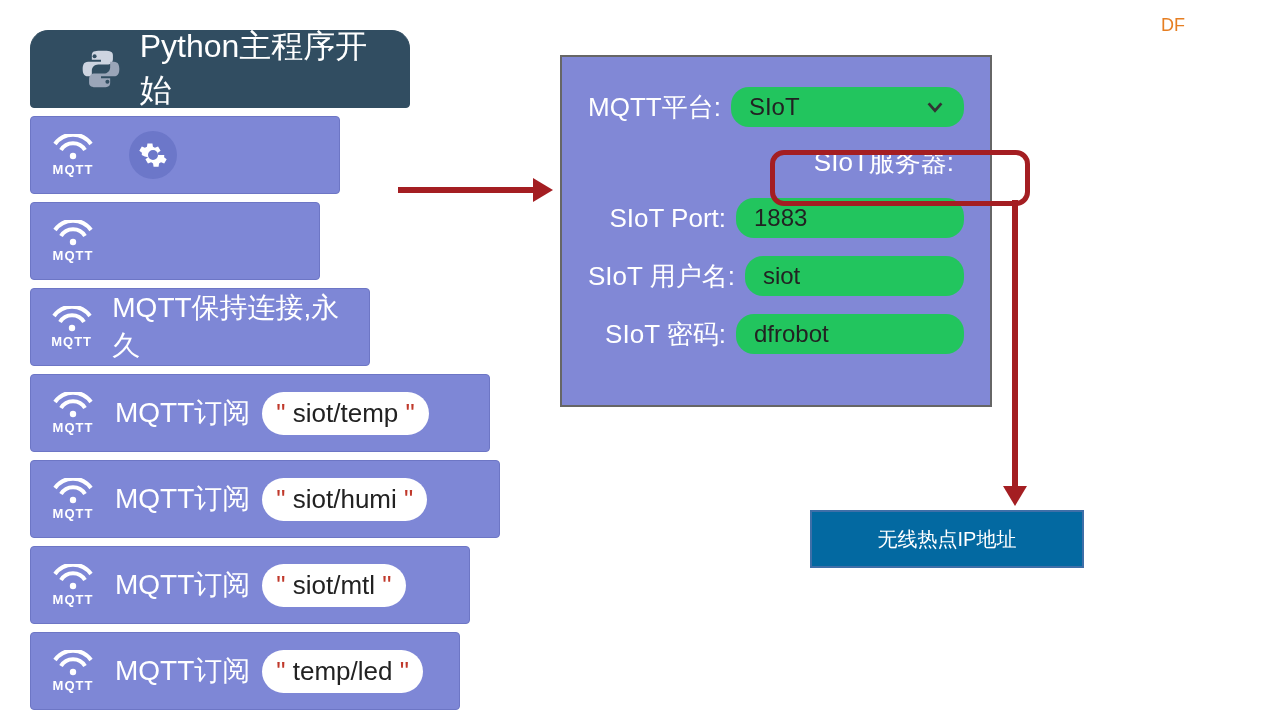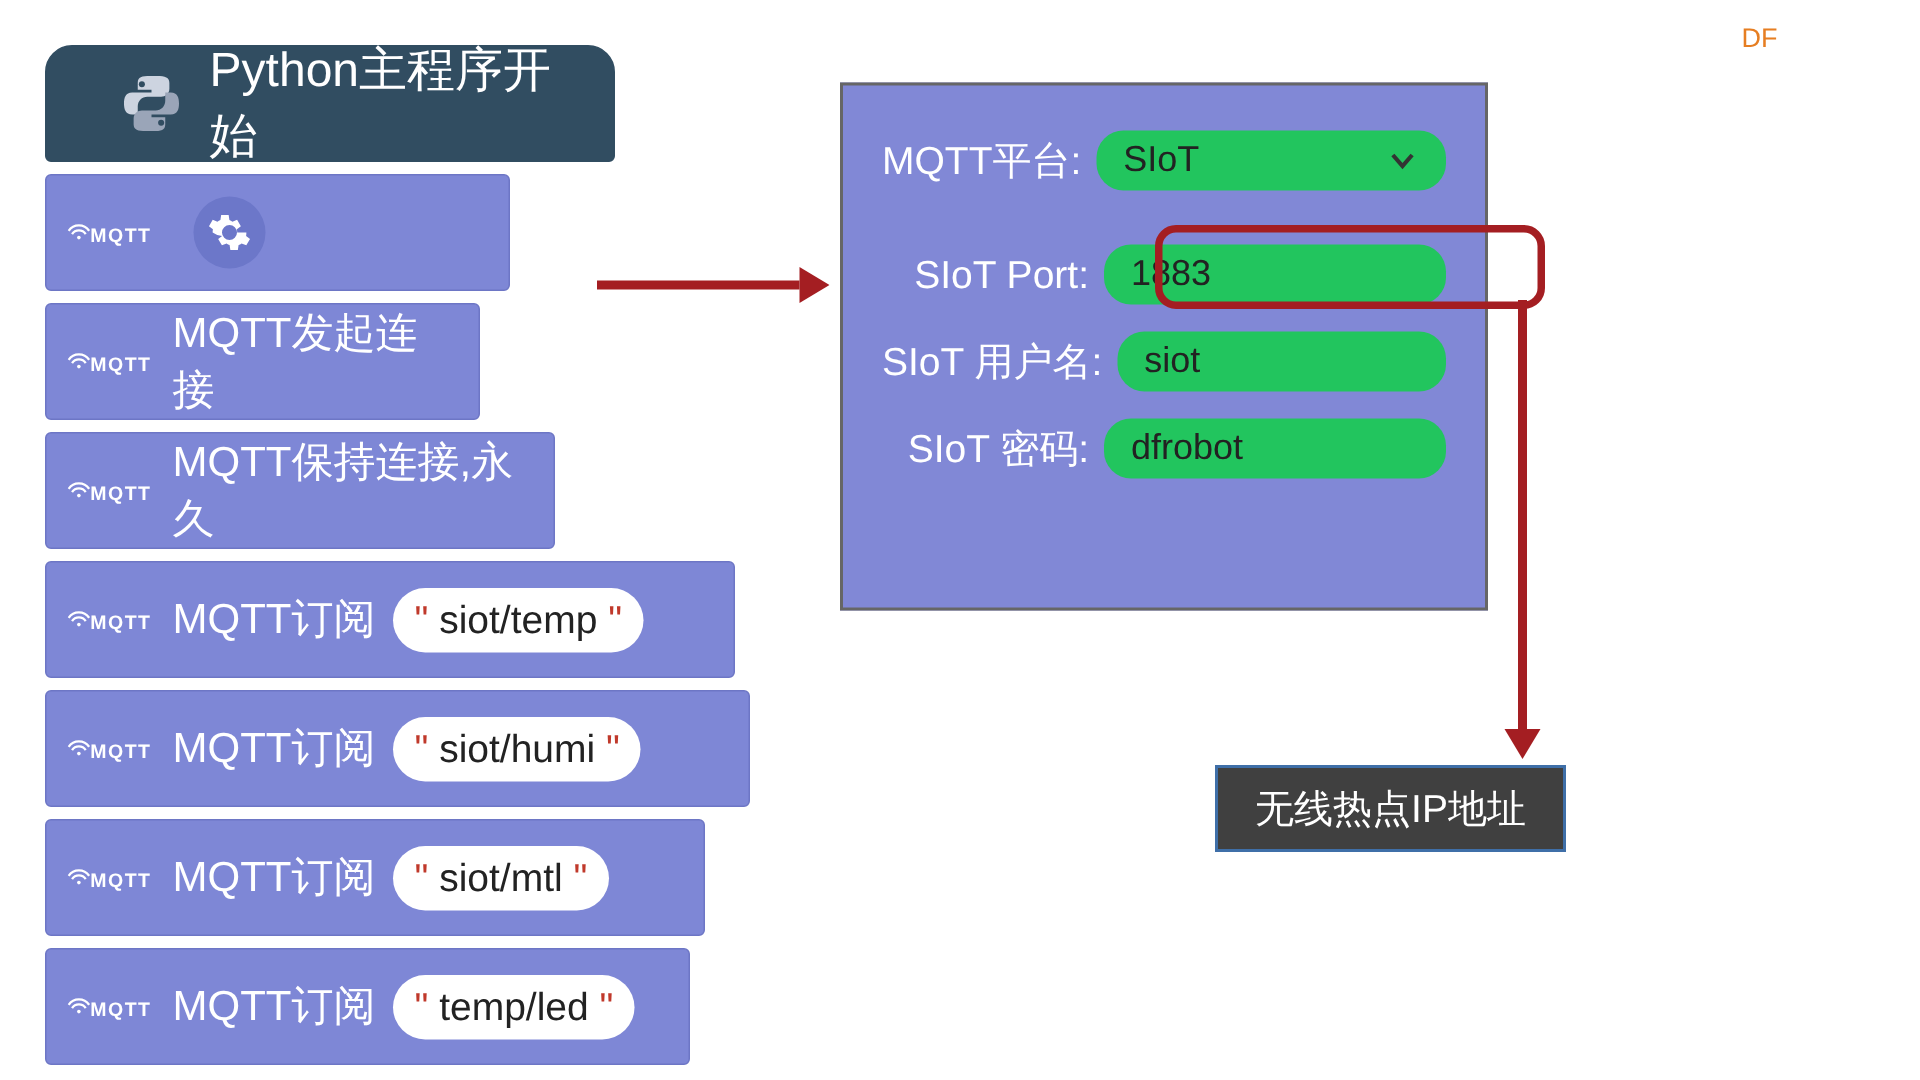--- a/index.html
+++ b/index.html
@@ -52,21 +52,21 @@
       font-size: 32px;
     }
     .py-icon {
       width: 48px; height: 48px;
       margin-right: 16px;
       display: flex; align-items: center; justify-content: center;
     }
     .wifi-icon {
       width: 56px;
       display: flex;
-      flex-direction: row;
+      flex-direction: column;
       align-items: center;
       justify-content: center;
       margin-right: 14px;
     }
     .wifi-icon svg { display: block; }
     .wifi-label {
       font-size: 13px;
       letter-spacing: 1px;
       color: #fff;
       margin-top: 2px;
@@ -152,26 +152,26 @@
       height: 56px;
       border: 5px solid #a41e22;
       border-radius: 14px;
       pointer-events: none;
     }
     
     .callout {
       position: absolute;
       left: 810px;
       top: 510px;
-      width: 234px;
+      width: 274px;
       height: 58px;
-      background: #404040;
+      background: #0369a1;
       border: 2px solid #3f6fa8;
       color: #fff;
-      font-size: 26px;
+      font-size: 20px;
       display: flex;
       align-items: center;
       justify-content: center;
     }
     
     .arrow-h {
       position: absolute;
       left: 398px;
       top: 170px;
       width: 155px;
@@ -222,21 +222,20 @@
 
   <div class="blk w3">
     <span class="wifi-icon">
       <svg width="40" height="26" viewBox="0 0 40 26">
           <path d="M2 10 A22 22 0 0 1 38 10" stroke="#fff" stroke-width="4" fill="none"></path>
           <path d="M8 16 A14 14 0 0 1 32 16" stroke="#fff" stroke-width="4" fill="none"></path>
           <circle cx="20" cy="22" r="3.2" fill="#fff"></circle>
         </svg>
       <span class="wifi-label">MQTT</span>
     </span>
-    <span>MQTT发起连接</span>
   </div>
 
   <div class="blk w2">
     <span class="wifi-icon">
       <svg width="40" height="26" viewBox="0 0 40 26">
           <path d="M2 10 A22 22 0 0 1 38 10" stroke="#fff" stroke-width="4" fill="none"></path>
           <path d="M8 16 A14 14 0 0 1 32 16" stroke="#fff" stroke-width="4" fill="none"></path>
           <circle cx="20" cy="22" r="3.2" fill="#fff"></circle>
         </svg>
       <span class="wifi-label">MQTT</span>
@@ -322,20 +321,21 @@
   <div class="row first">
     <label>MQTT平台:</label>
     <div class="field select">
       <span>SIoT</span>
       <svg class="chev" viewBox="0 0 24 24">
           <path d="M5 8l7 8 7-8" fill="none" stroke="#333" stroke-width="3"></path>
         </svg>
     </div>
   </div>
   <div class="row">
+    <label>SIoT服务器:</label>
   </div>
   <div class="row">
     <label>SIoT Port:</label>
     <div class="field input">1883</div>
   </div>
   <div class="row">
     <label>SIoT 用户名:</label>
     <div class="field input">siot</div>
   </div>
   <div class="row">

